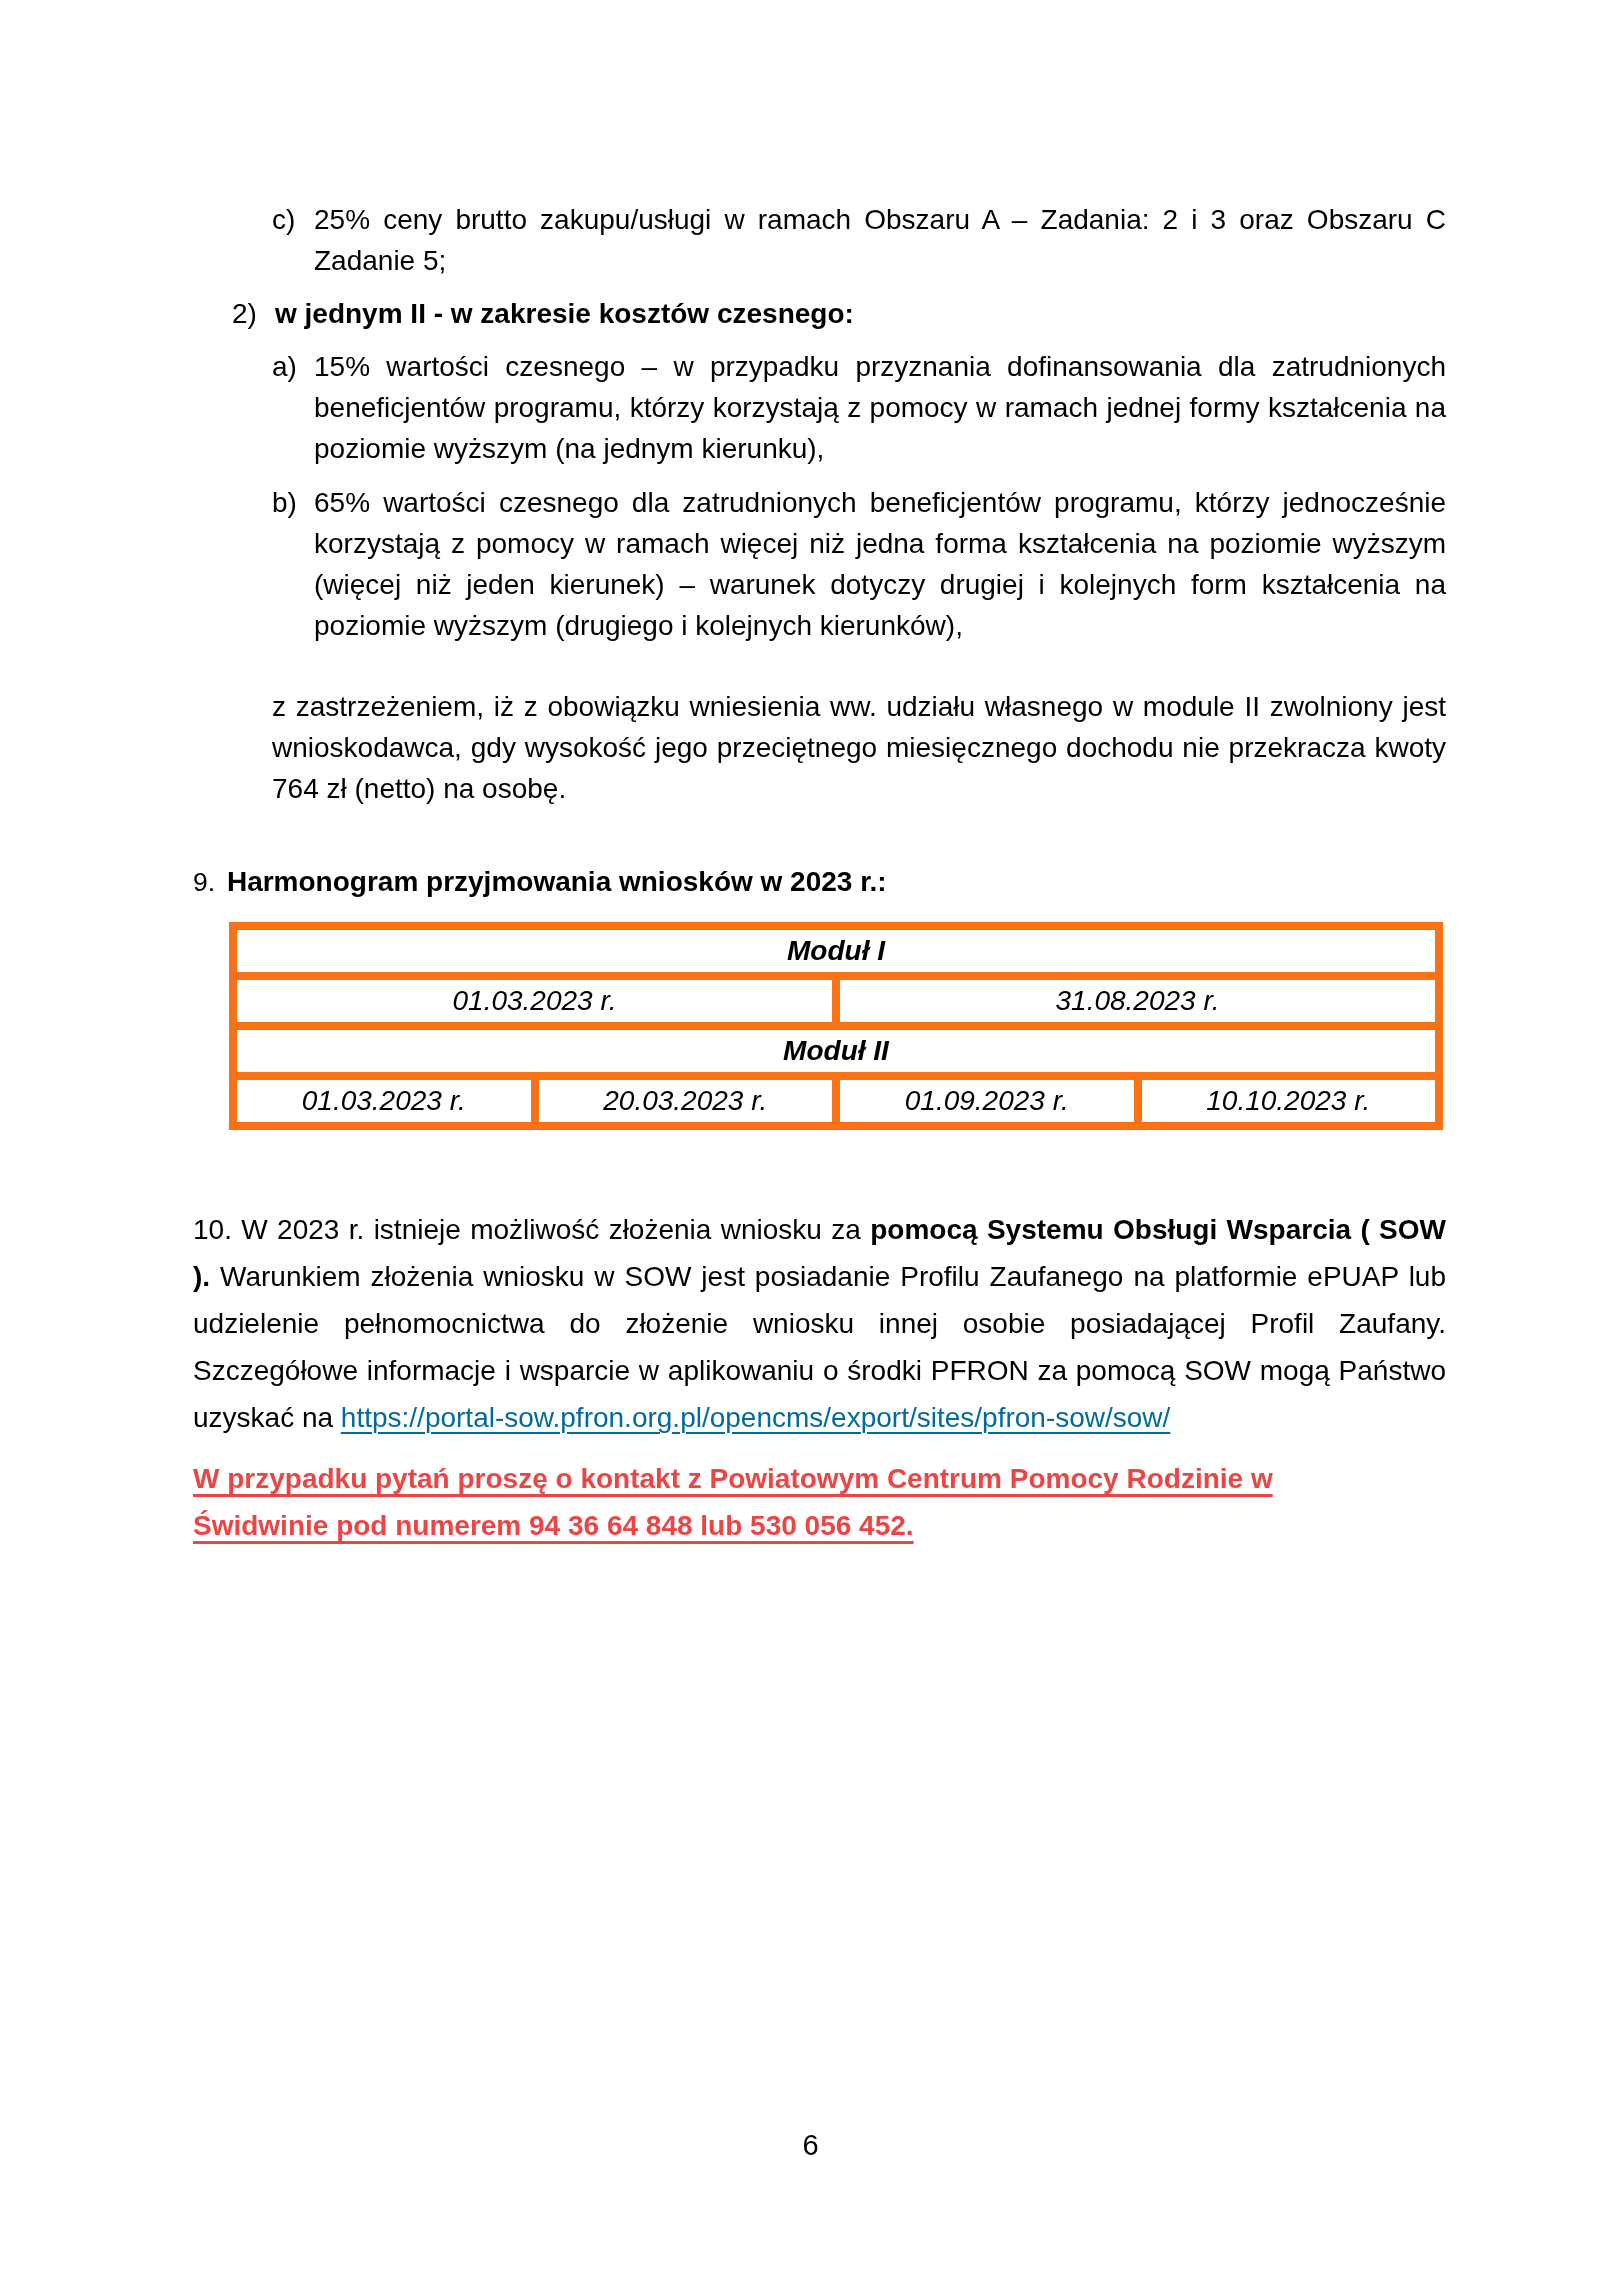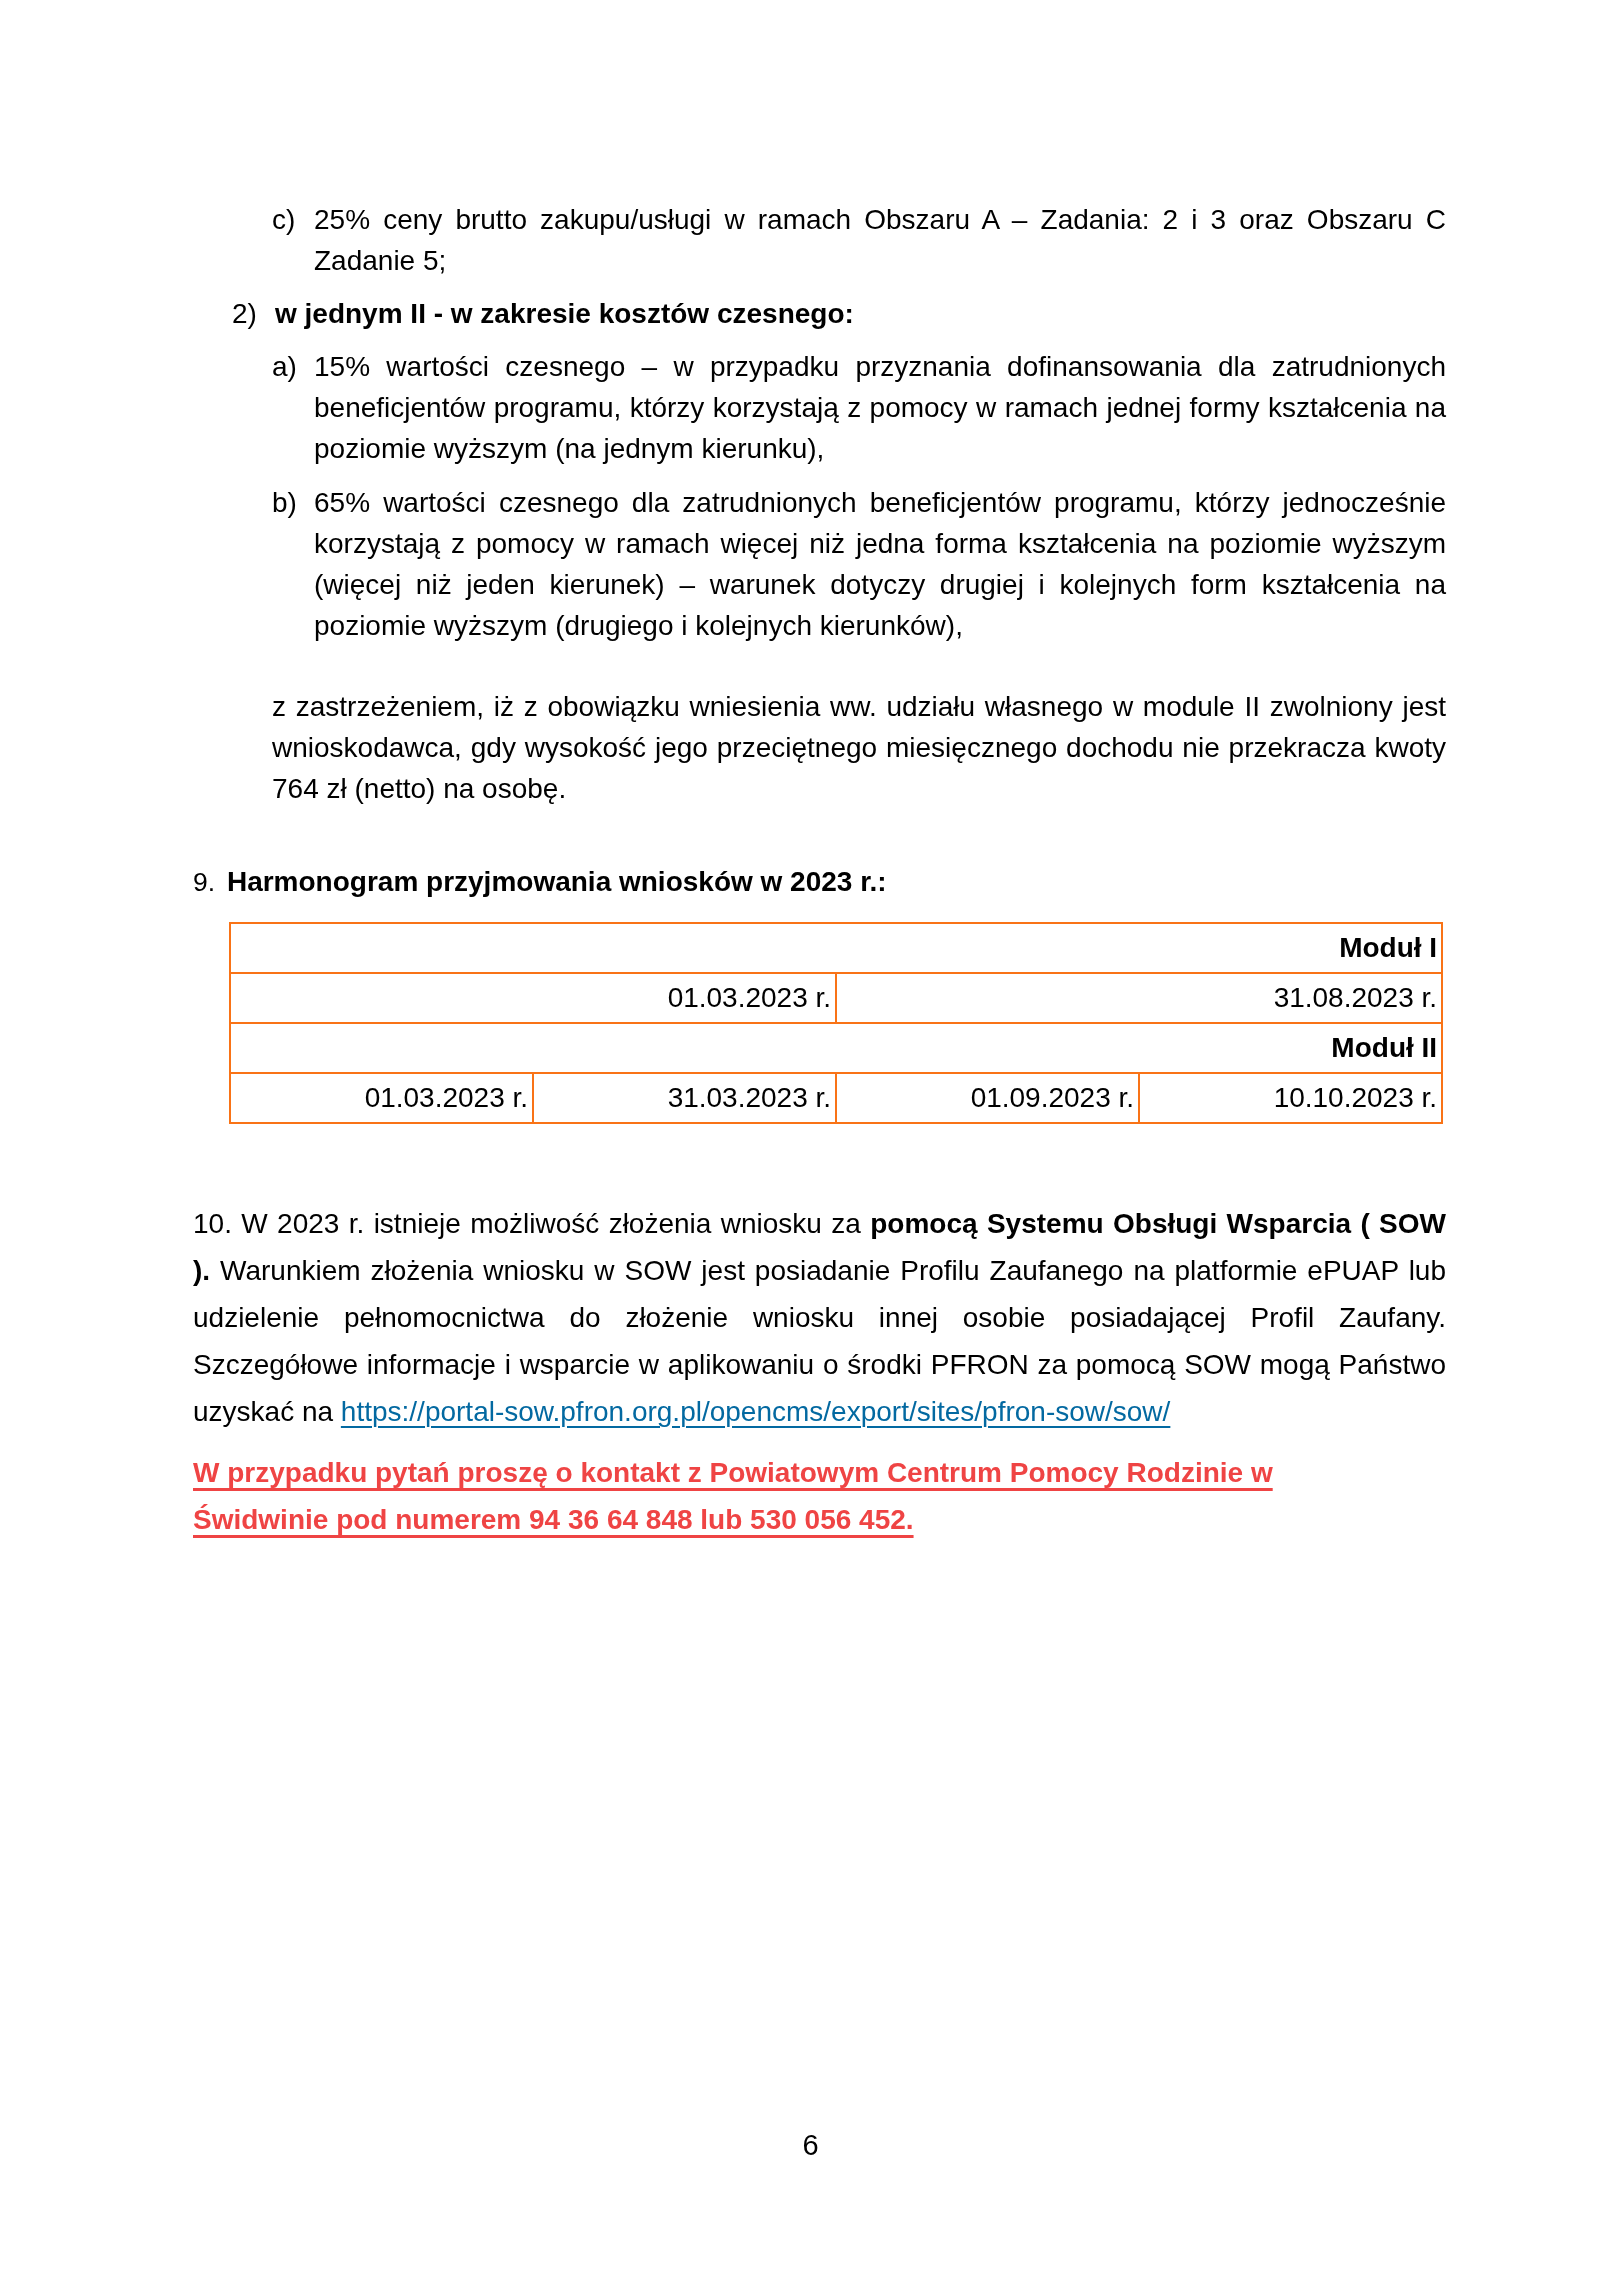--- a/index.html
+++ b/index.html
@@ -30,27 +30,28 @@
   .h9num { font-weight:normal; font-size:26.5px; margin-right:11.8px; }
 
   .tbl {
     border-collapse:collapse;
     width:1214px;
     margin-left:36px;
     margin-top:9.8px;
     table-layout:fixed;
   }
   .tbl td {
-    border:2px solid #f97316;
+    border:8px solid #f97316;
     height:50px;
-    text-align:right;
+    text-align:center;
     vertical-align:middle;
     padding:0 3.9px;
     font-size:28px;
     overflow:hidden;
+    font-style:italic;
   }
 
   .p10 { margin-top:76px; text-align:justify; line-height:47px; }
   .url {
     color:#0369a1;
     text-decoration:underline;
     text-decoration-thickness:2px;
     text-underline-offset:4.9px;
     white-space:nowrap;
     cursor:pointer;
@@ -116,21 +117,21 @@
       </tr>
       <tr>
         <td colspan="2">01.03.2023 r.</td>
         <td colspan="2">31.08.2023 r.</td>
       </tr>
       <tr>
         <td colspan="4" class="bold">Moduł II</td>
       </tr>
       <tr>
         <td>01.03.2023 r.</td>
-        <td>31.03.2023 r.</td>
+        <td>20.03.2023 r.</td>
         <td>01.09.2023 r.</td>
         <td>10.10.2023 r.</td>
       </tr>
     </tbody>
       </table>
 
     <p class="p10"><span>10. W 2023 r. istnieje możliwość złożenia wniosku za </span><span class="bold">pomocą Systemu Obsługi Wsparcia ( SOW ). </span><span>Warunkiem złożenia wniosku w SOW jest posiadanie Profilu Zaufanego na platformie ePUAP lub udzielenie pełnomocnictwa do złożenie wniosku innej osobie posiadającej Profil Zaufany. Szczegółowe informacje i wsparcie w aplikowaniu o środki PFRON za pomocą SOW mogą Państwo uzyskać na </span><span class="url">https://portal-sow.pfron.org.pl/opencms/export/sites/pfron-sow/sow/</span></p>
 
     <p class="contact" id="contact-p" style="color: #ef4444;">
       <span class="u">W przypadku pytań proszę o kontakt z Powiatowym Centrum Pomocy Rodzinie w</span><br>

